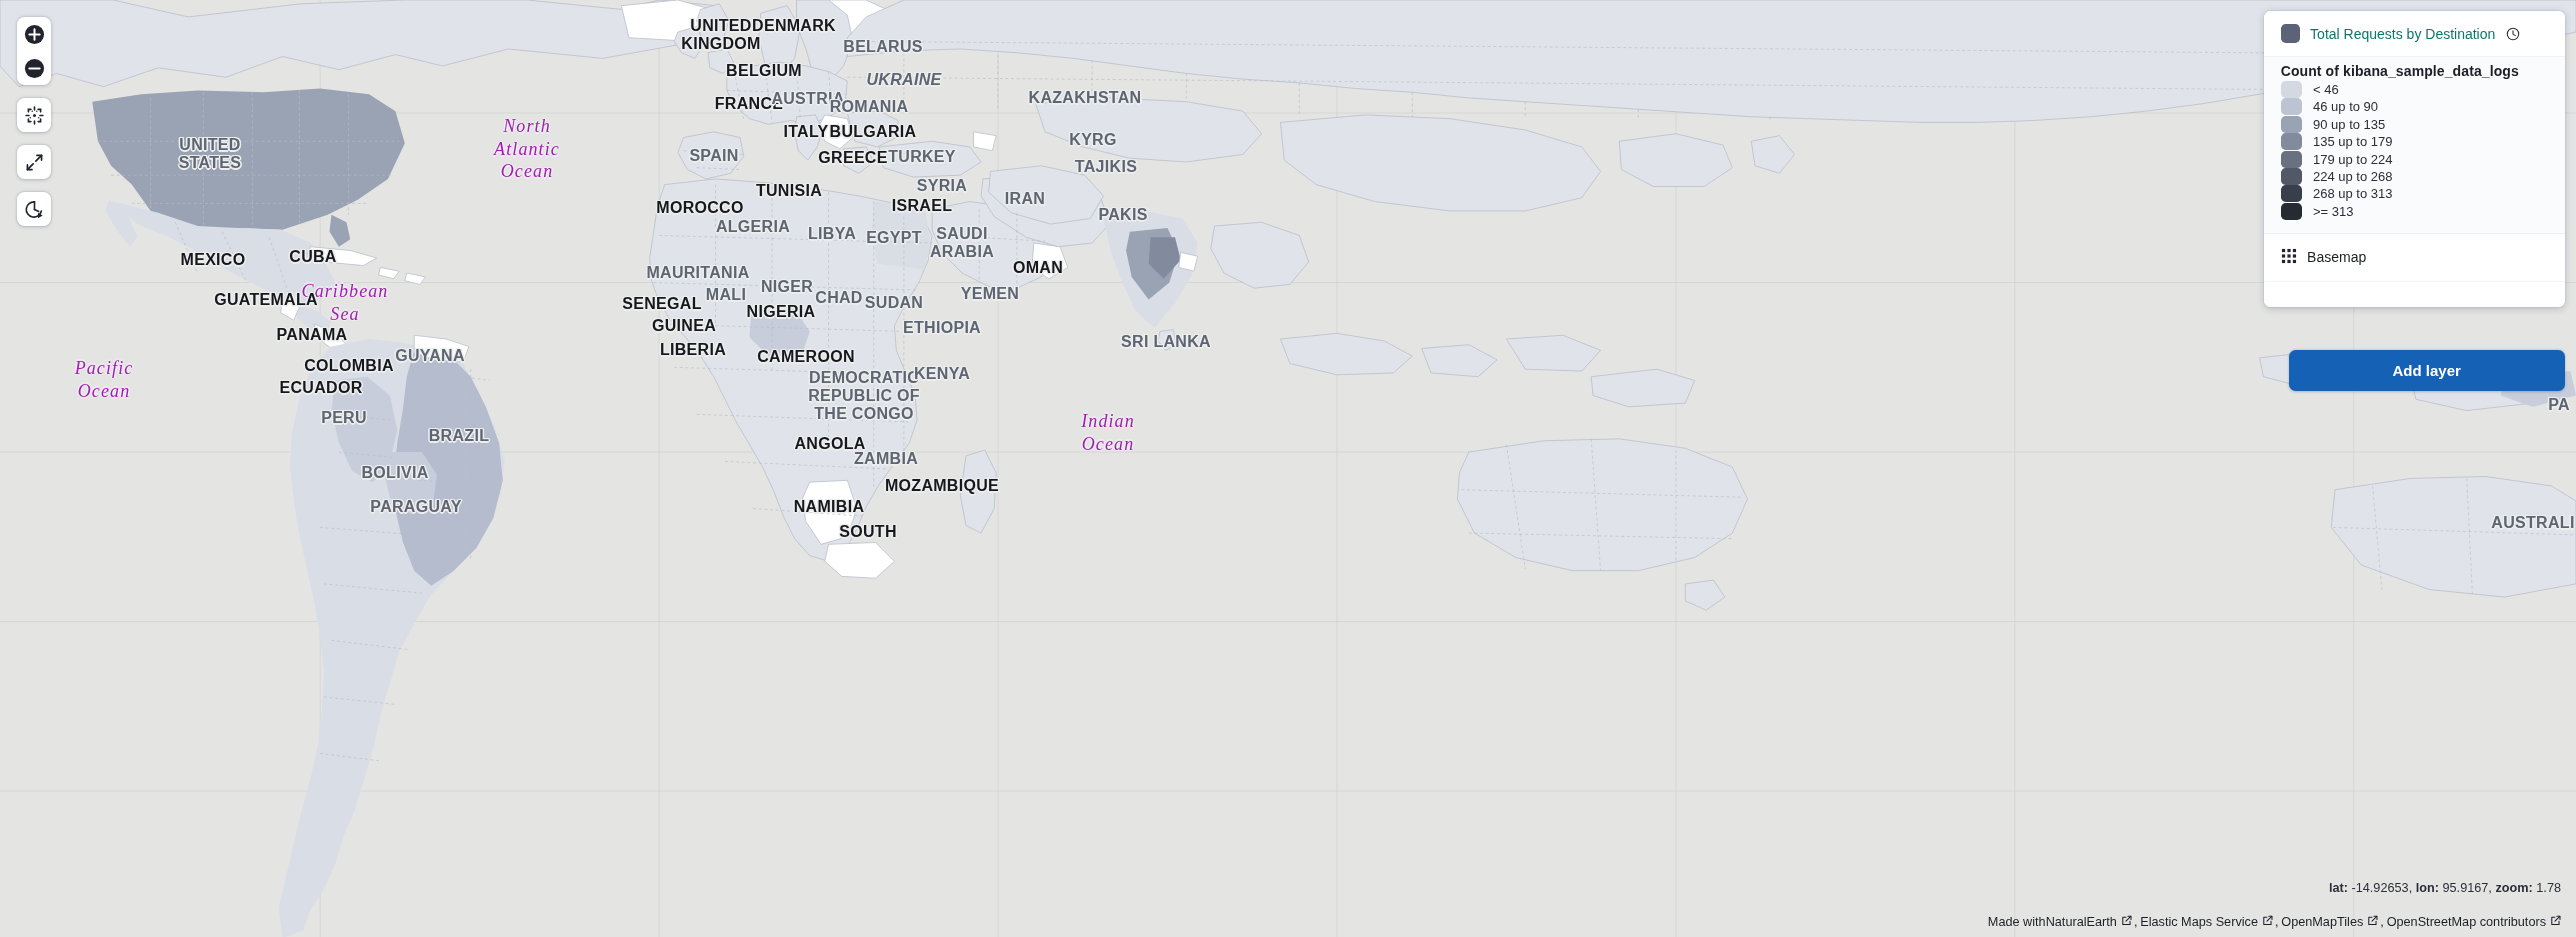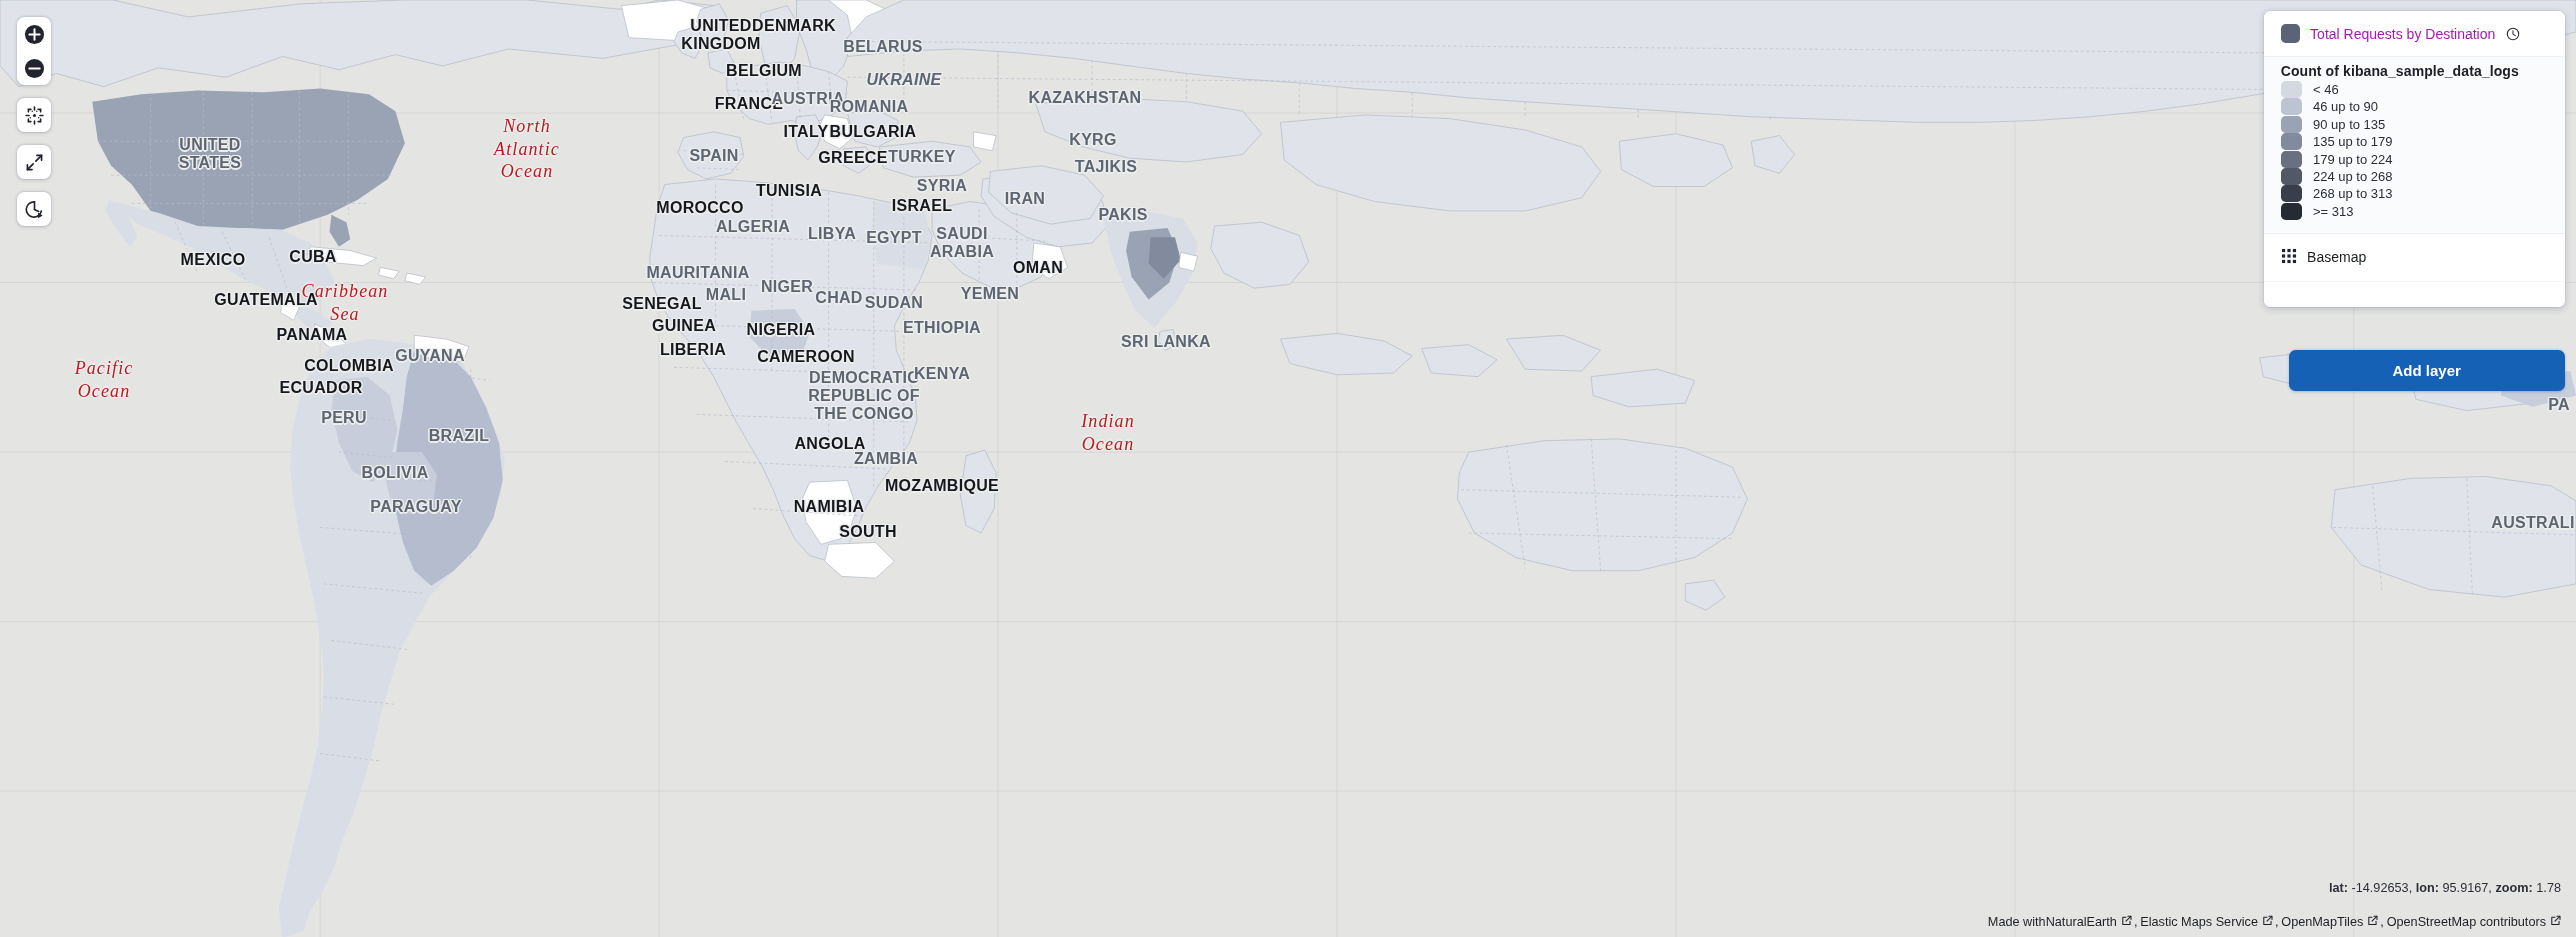--- a/index.html
+++ b/index.html
@@ -40,21 +40,21 @@
        1.1px 1.1px 0 #eceded, -1.1px 1.1px 0 #eceded,
        1.1px -1.1px 0 #eceded, -1.1px -1.1px 0 #eceded;
   }
   .lbl-country { color: #5e6572; font-size: 16px; }
   .lbl-country.dark { color: #16181d; }
   .lbl-ocean {
     position: absolute;
     font-family: "Liberation Serif", serif;
     font-style: italic;
     font-size: 18px;
-    color: #b91c1c;
+    color: #a21caf;
     text-align: center;
     transform: translate(-50%, -50%);
     line-height: 1.25;
     white-space: pre;
     pointer-events: none;
     letter-spacing: 1.1px;
     text-shadow:
        1.4px 0 0 #eceef0, -1.4px 0 0 #eceef0,
        0 1.4px 0 #eceef0, 0 -1.4px 0 #eceef0;
   }
@@ -127,21 +127,21 @@
     cursor: pointer;
     background: #fff;
   }
   .layer-swatch {
     width: 19px; height: 19px;
     border-radius: 4.7px;
     flex: none;
   }
   .layer-name {
     font-size: 14px;
-    color: #a21caf;
+    color: #0f766e;
     white-space: nowrap;
   }
   .layer-icon-time { flex: none; display: flex; align-items: center; }
 
   .legend-block {
     background: #fafbfd;
     padding: 5.6px 15px 13px 17px;
     border-top: 0.9px solid #f0f2f6;
     border-bottom: 0.9px solid #eceff3;
   }
@@ -516,21 +516,21 @@
 ARABIA</div>
       <div class="map-label lbl-country dark" style="left: 1038px; top: 268px;">OMAN</div>
       <div class="map-label lbl-country" style="left: 698px; top: 273px;">MAURITANIA</div>
       <div class="map-label lbl-country" style="left: 787px; top: 287px;">NIGER</div>
       <div class="map-label lbl-country" style="left: 726px; top: 295px;">MALI</div>
       <div class="map-label lbl-country" style="left: 839px; top: 298px;">CHAD</div>
       <div class="map-label lbl-country" style="left: 894px; top: 303px;">SUDAN</div>
       <div class="map-label lbl-country dark" style="left: 662px; top: 304px;">SENEGAL</div>
       <div class="map-label lbl-country" style="left: 990px; top: 294px;">YEMEN</div>
       <div class="map-label lbl-country dark" style="left: 684px; top: 326px;">GUINEA</div>
-      <div class="map-label lbl-country dark" style="left: 781px; top: 330px;">NIGERIA</div>
+      <div class="map-label lbl-country dark" style="left: 781px; top: 312px;">NIGERIA</div>
       <div class="map-label lbl-country" style="left: 942px; top: 328px;">ETHIOPIA</div>
       <div class="map-label lbl-country dark" style="left: 693px; top: 350px;">LIBERIA</div>
       <div class="map-label lbl-country dark" style="left: 806px; top: 357px;">CAMEROON</div>
       <div class="map-label lbl-country" style="left: 864px; top: 396px;">DEMOCRATIC
 REPUBLIC OF
 THE CONGO</div>
       <div class="map-label lbl-country" style="left: 942px; top: 374px;">KENYA</div>
       <div class="map-label lbl-country dark" style="left: 830px; top: 444px;">ANGOLA</div>
       <div class="map-label lbl-country" style="left: 886px; top: 459px;">ZAMBIA</div>
       <div class="map-label lbl-country dark" style="left: 942px; top: 486px;">MOZAMBIQUE</div>

